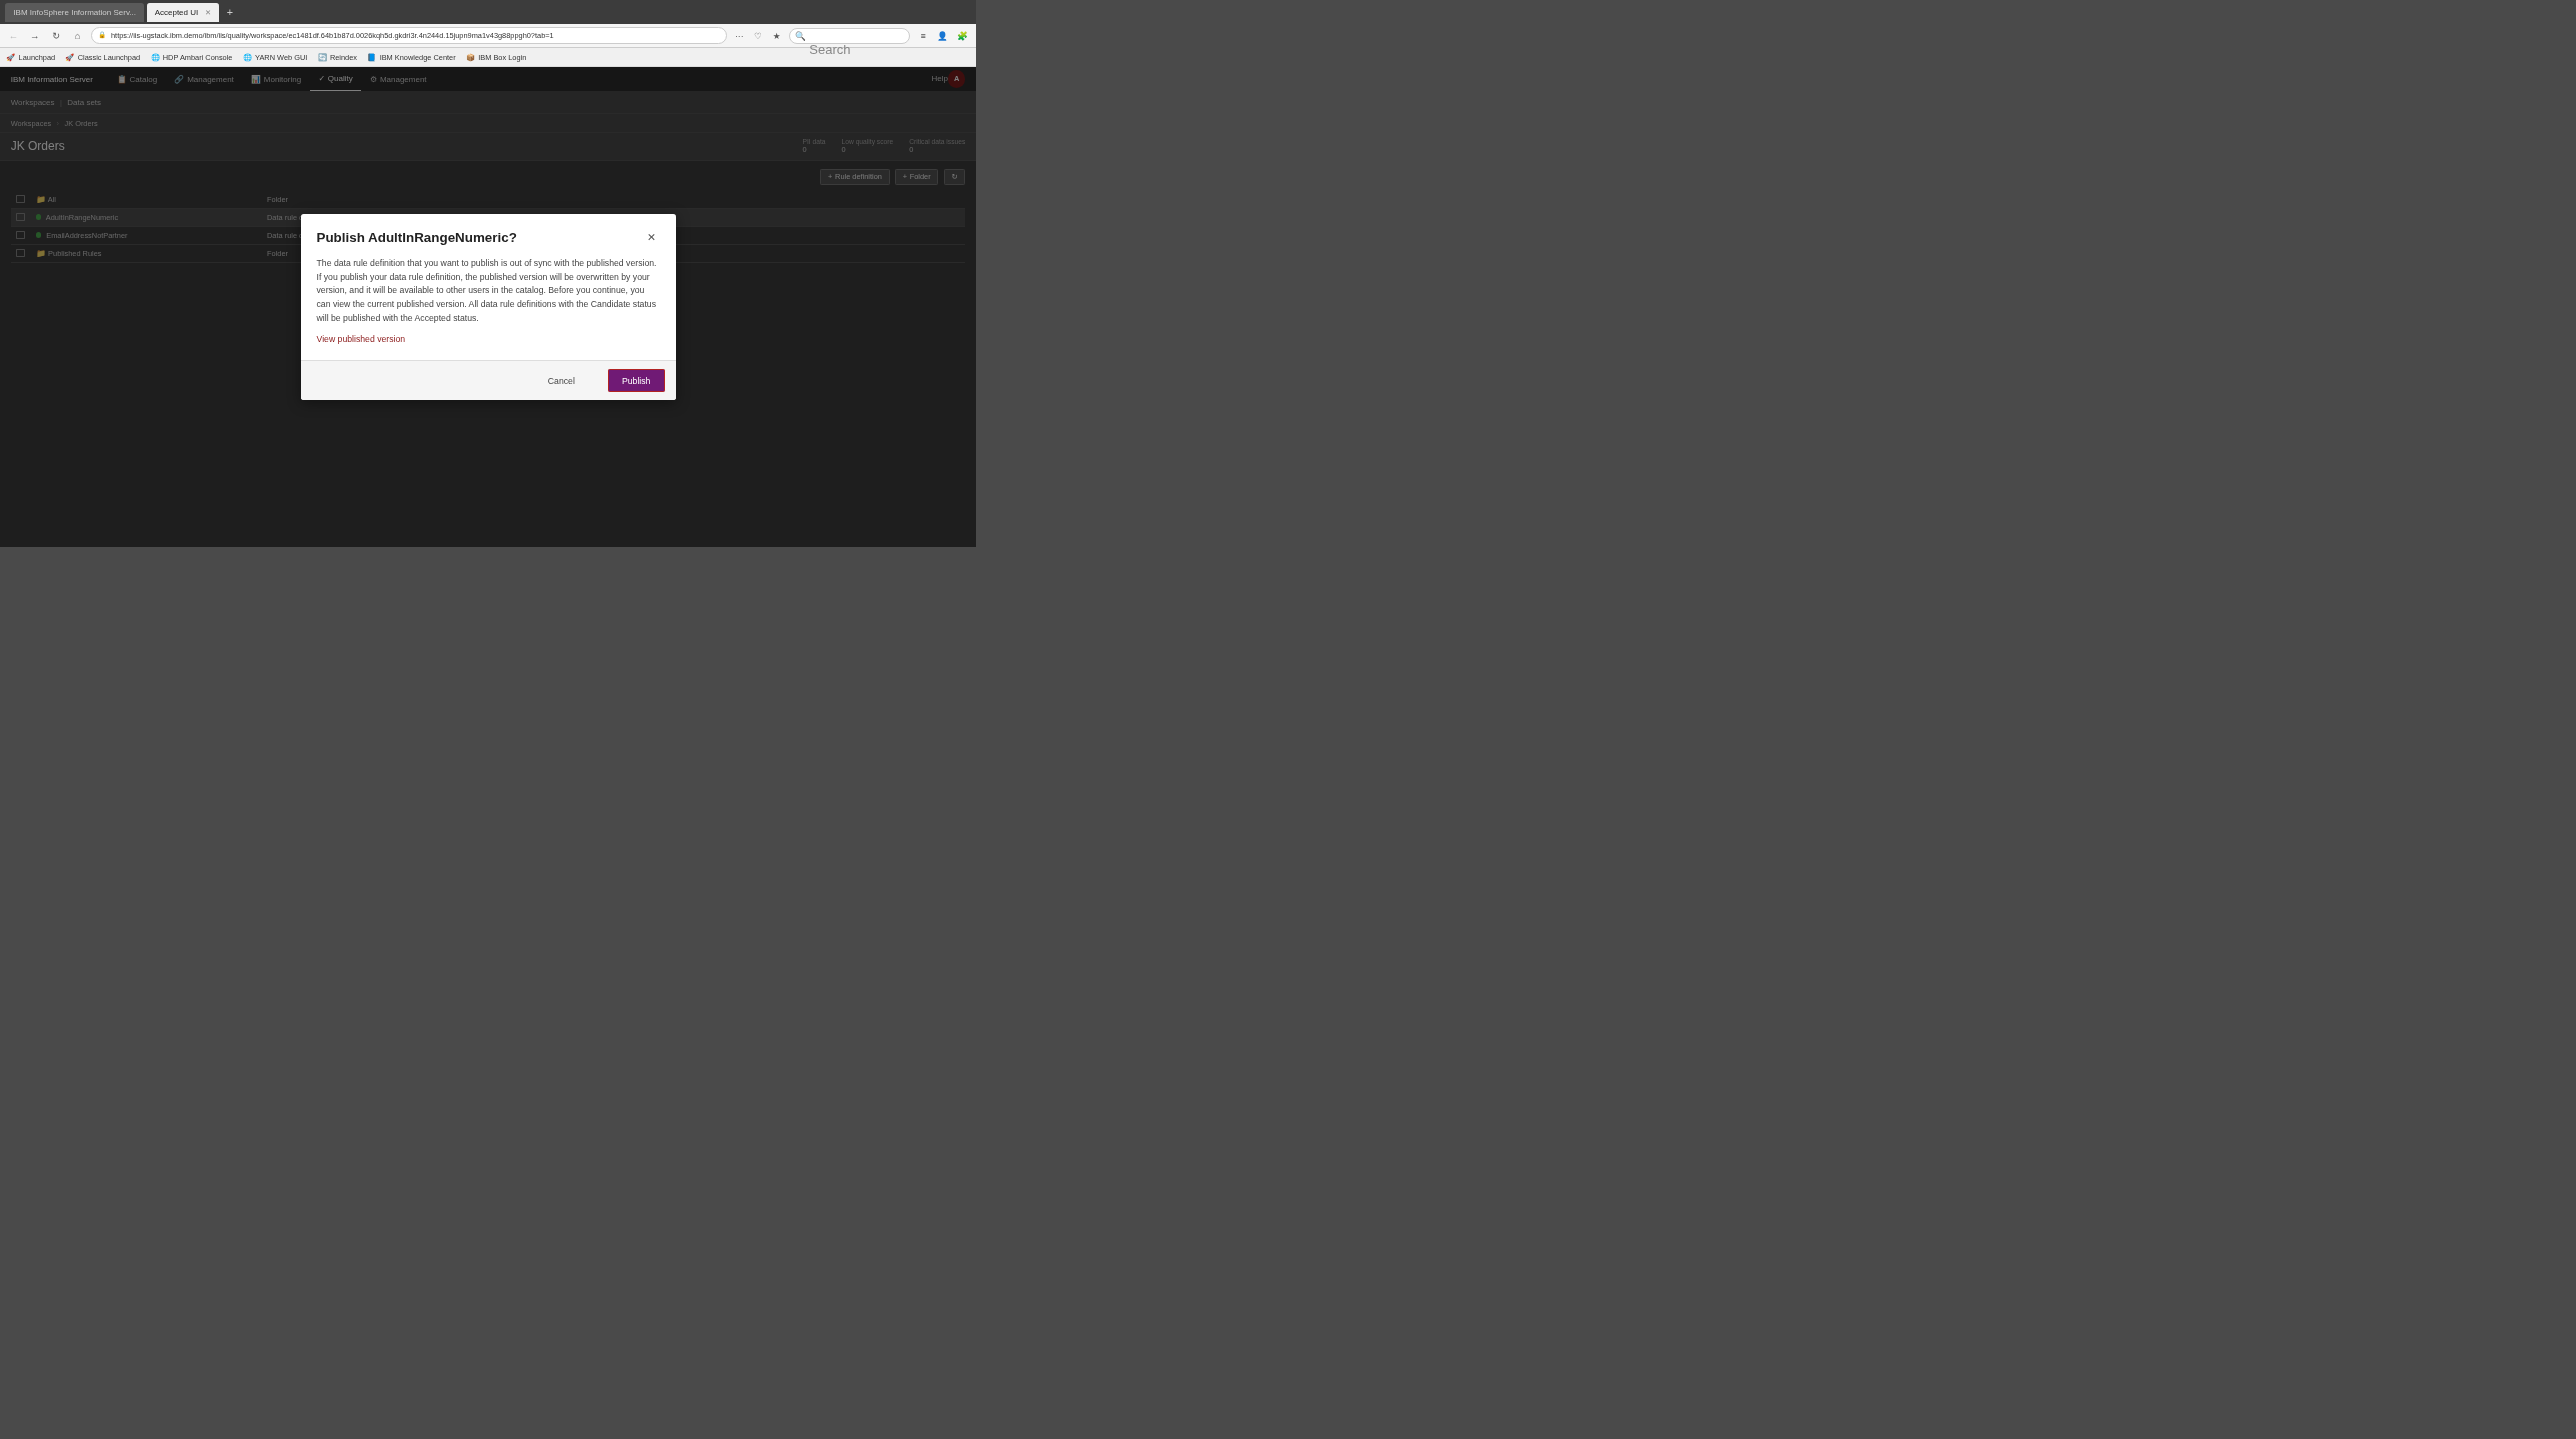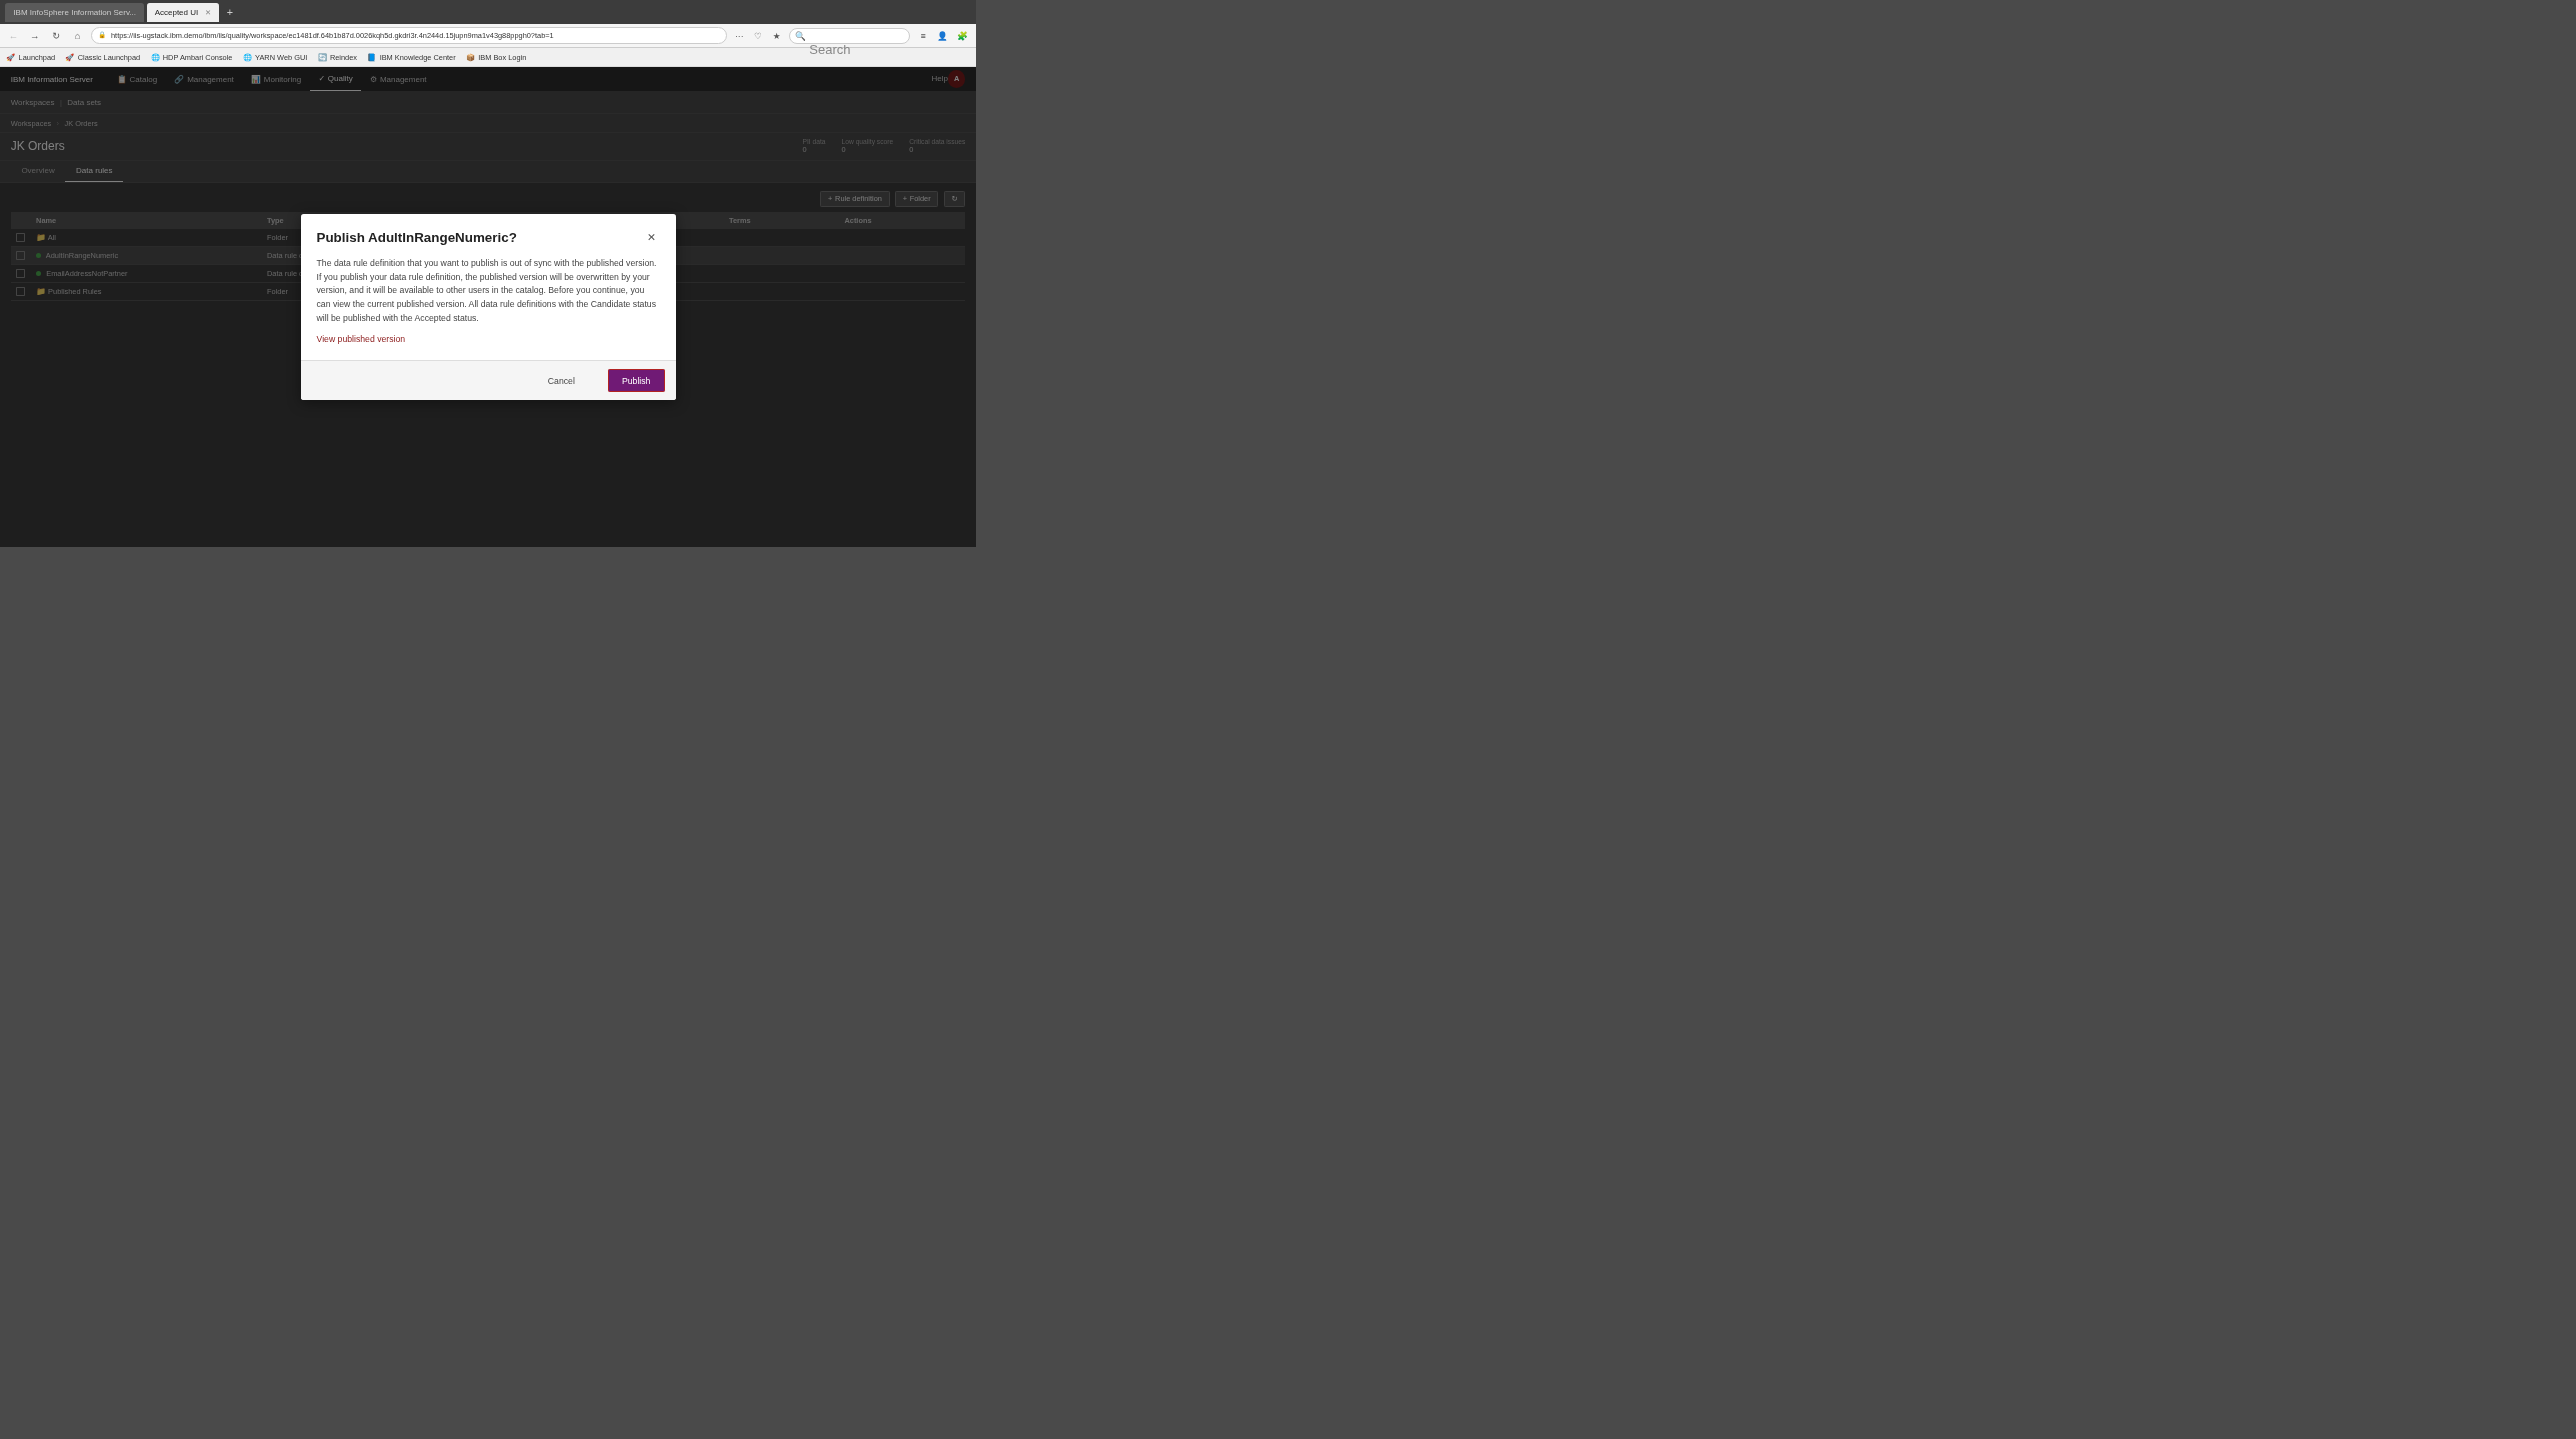--- a/index.html
+++ b/index.html
@@ -622,49 +622,36 @@
         <div class="meta-label">Low quality score</div>
         <div class="meta-item">0</div>
       </div>
       <div>
         <div class="meta-label">Critical data issues</div>
         <div class="meta-item">0</div>
       </div>
     </div>
   </div>
 
-  <div class="content-tabs">
-    <div class="content-tab">Overview</div>
-    <div class="content-tab active">Data rules</div>
-  </div>
 
   <div class="table-area">
     <div class="table-toolbar">
       <button class="toolbar-btn">
         <span>+</span>
         <span>Rule definition</span>
       </button>
       <button class="toolbar-btn">
         <span>+</span>
         <span>Folder</span>
       </button>
       <button class="toolbar-btn">
         <span>↻</span>
       </button>
     </div>
 
-    <div class="table-header">
-      <div></div>
-      <div>Name</div>
-      <div>Type</div>
-      <div></div>
-      <div>Last modified</div>
-      <div>Terms</div>
-      <div>Actions</div>
-    </div>
 
     <div class="table-row">
       <div class="checkbox-cell">
           <div class="fake-checkbox"></div>
         </div>
       <div>
         <span class="folder-icon">📁</span>
         <span>All</span>
       </div>
       <div>Folder</div>

